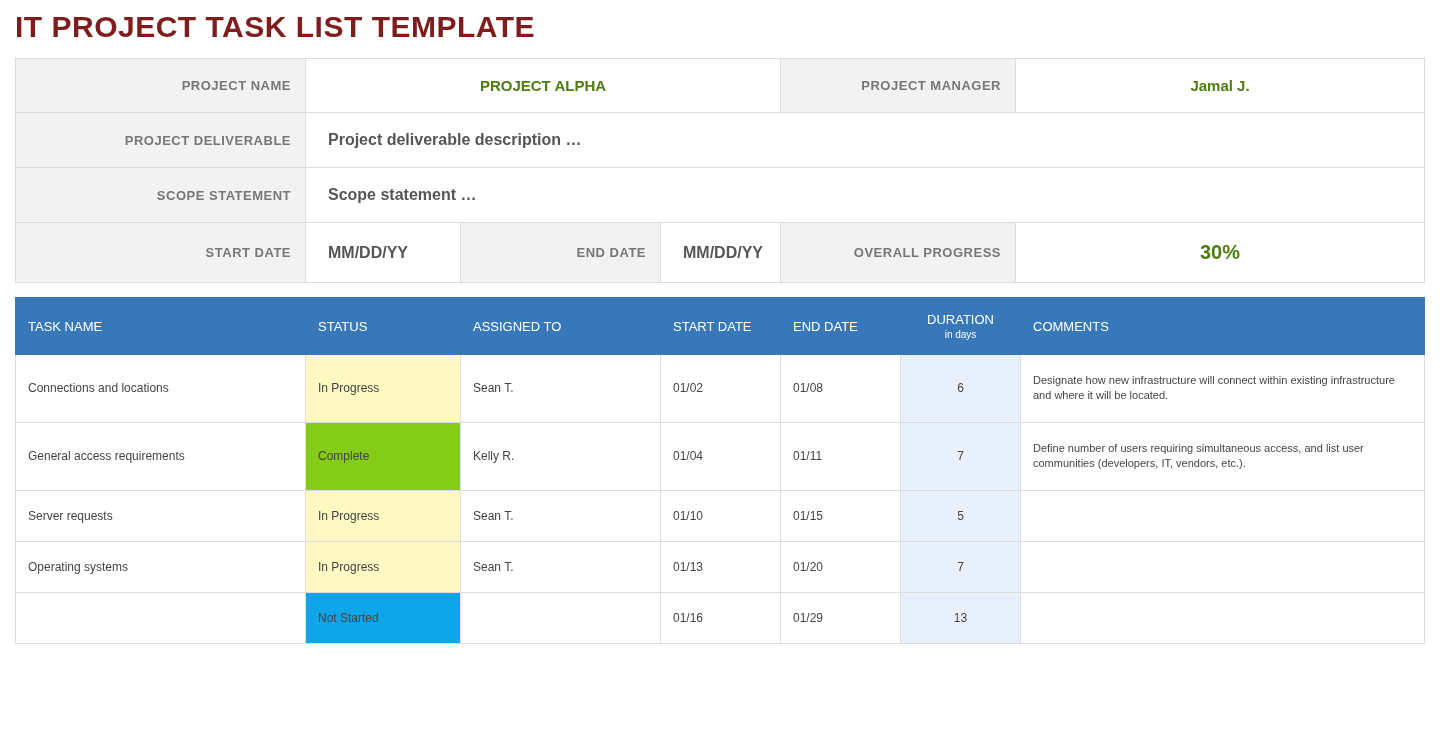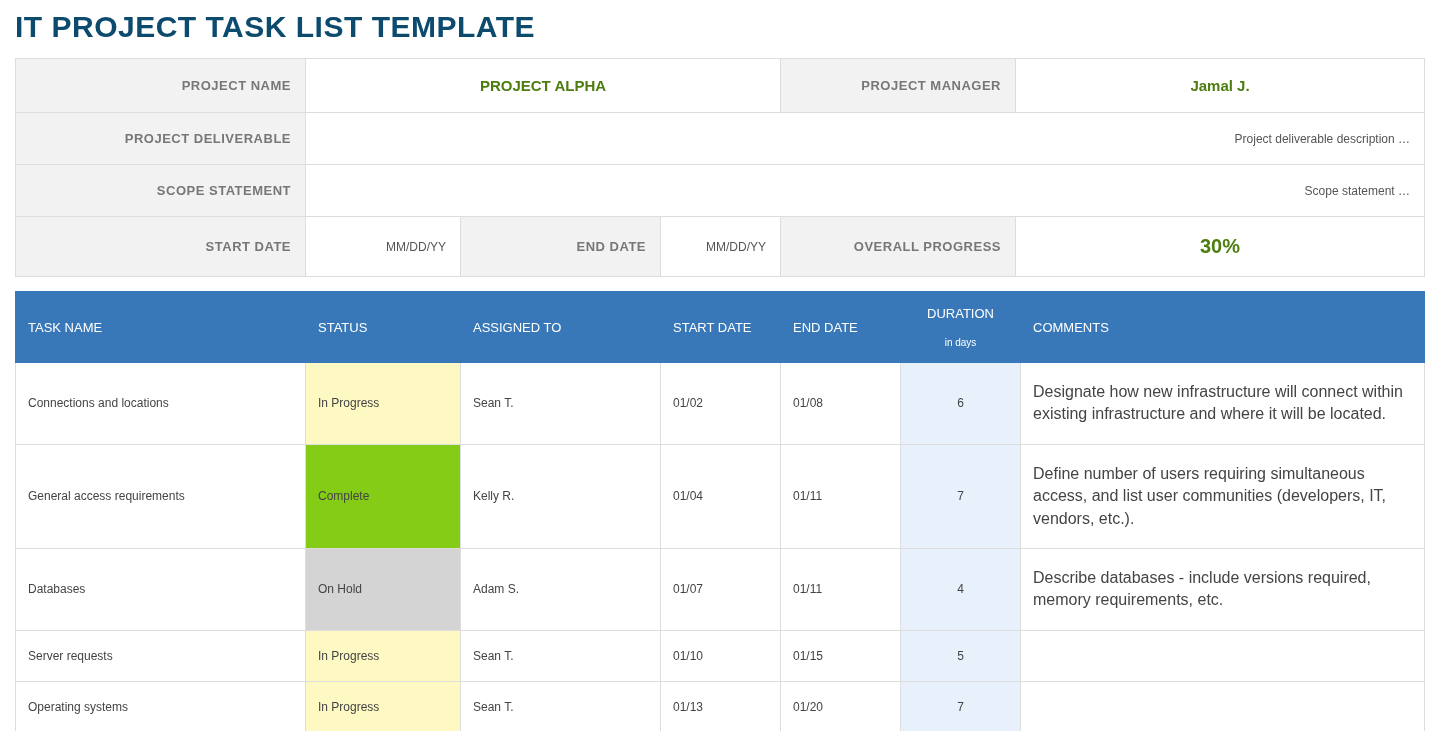--- a/index.html
+++ b/index.html
@@ -6,21 +6,21 @@
   body {
     margin: 0;
     padding: 10px 15px;
     font-family: "Century Gothic", "Avant Garde", sans-serif;
     background: #fff;
     color: #333;
   }
   .title {
     font-size: 30px;
     font-weight: bold;
-    color: #0c4a6e;
+    color: #7f1d1d;
     letter-spacing: 0.5px;
     margin-bottom: 14px;
   }
 
   
   .meta {
     width: 100%;
     border-collapse: collapse;
     margin-bottom: 14px;
   }
@@ -37,23 +37,23 @@
     letter-spacing: 0.5px;
     font-weight: bold;
   }
   .meta .value-center {
     text-align: center;
     font-weight: bold;
     font-size: 15px;
     color: #4d7c0f;
   }
   .meta .value-left {
-    text-align: right;
-    font-weight: normal;
-    font-size: 12px;
+    text-align: left;
+    font-weight: bold;
+    font-size: 16px;
     color: #555;
     padding-left: 22px;
   }
 
   
   .tasks {
     width: 100%;
     border-collapse: collapse;
   }
   .tasks th {
@@ -62,31 +62,31 @@
     font-weight: normal;
     text-align: left;
     padding: 14px 12px;
     font-size: 13px;
     border: 1px solid #3878B8;
   }
   .tasks th.center { text-align: center; }
   .tasks th .sub {
     display: block;
     font-size: 10px;
-    margin-top: 16px;
+    margin-top: 2px;
   }
   .tasks td {
     border: 1px solid #ddd;
     padding: 18px 12px;
     font-size: 12px;
     color: #444;
     vertical-align: middle;
   }
   .tasks td.center { text-align: center; }
-  .tasks td.comments { font-size: 16px; line-height: 1.4; }
+  .tasks td.comments { font-size: 11px; line-height: 1.4; }
 
   .duration-cell { background: #e8f0fb; }
 
   .status-in-progress { background: #fef9c3; }
   .status-complete    { background: #84cc16; }
   .status-on-hold     { background: #d4d4d4; }
   .status-not-started { background: #0ea5e9; }
 
   
   .col-task    { width: 290px; }
@@ -156,29 +156,20 @@
       <tr>
         <td>General access requirements</td>
         <td class="status-complete">Complete</td>
         <td>Kelly R.</td>
         <td>01/04</td>
         <td>01/11</td>
         <td class="center duration-cell">7</td>
         <td class="comments">Define number of users requiring simultaneous access, and list user communities (developers, IT, vendors, etc.).</td>
       </tr>
       <tr>
-        <td>Databases</td>
-        <td class="status-on-hold">On Hold</td>
-        <td>Adam S.</td>
-        <td>01/07</td>
-        <td>01/11</td>
-        <td class="center duration-cell">4</td>
-        <td class="comments">Describe databases - include versions required, memory requirements, etc.</td>
-      </tr>
-      <tr>
         <td>Server requests</td>
         <td class="status-in-progress">In Progress</td>
         <td>Sean T.</td>
         <td>01/10</td>
         <td>01/15</td>
         <td class="center duration-cell">5</td>
         <td class="comments"></td>
       </tr>
       <tr>
         <td>Operating systems</td>

